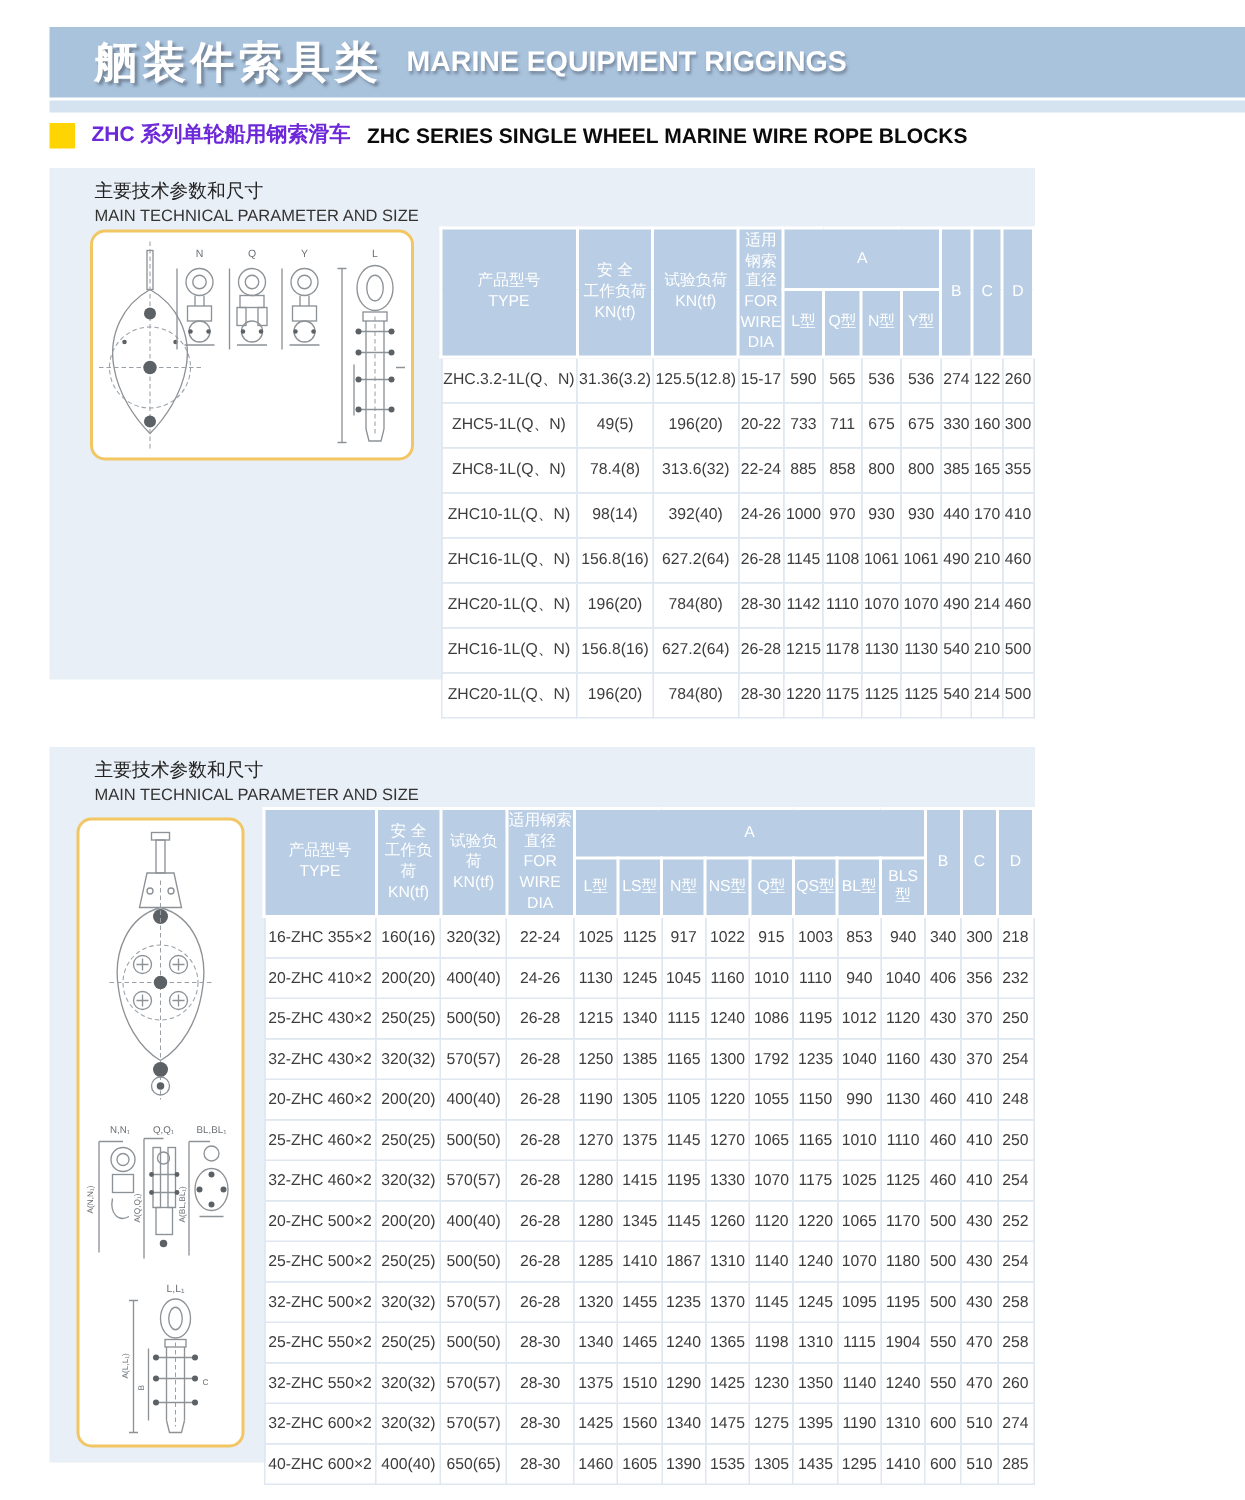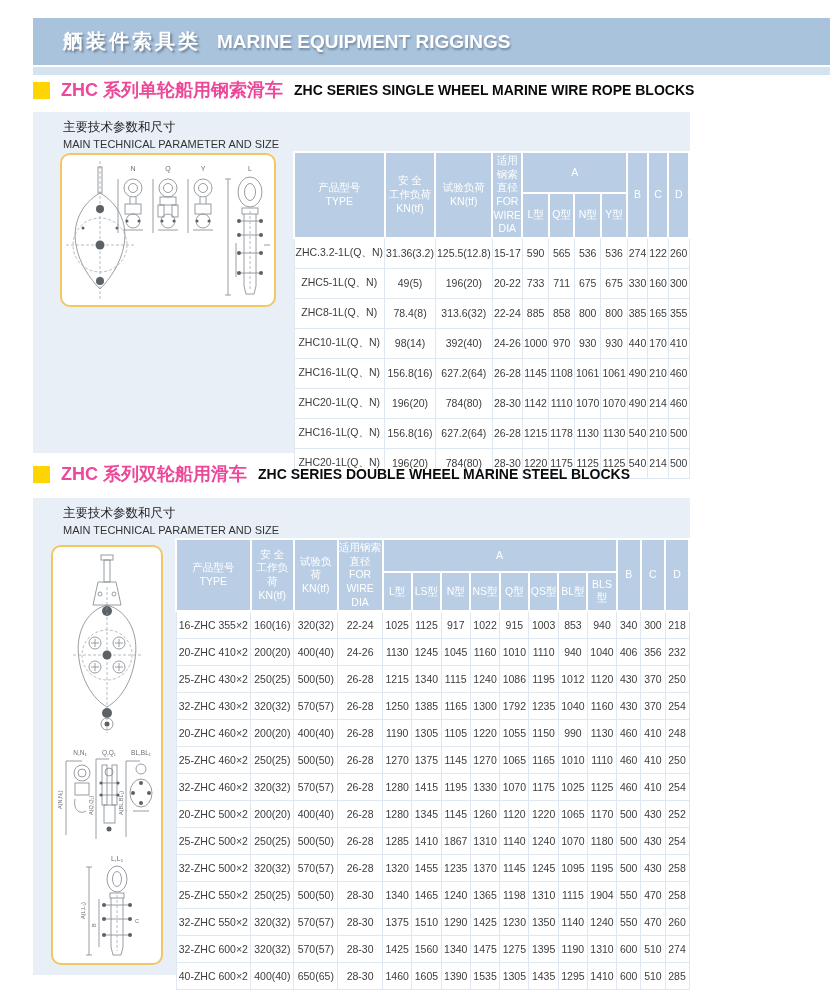--- a/index.html
+++ b/index.html
@@ -6,30 +6,30 @@
     --banner-bg:#a9c3dd; --banner-strip:#d5e2ef; --header-cell:#b9cee4;
     --panel-bg:#e9eff6; --bullet:#ffd403; --box-border:#f2c763; --cell-border:#dfe7f0;
   }
   html,body{margin:0;padding:0;background:#fff;}
   .page{position:relative;width:830px;height:1000px;background:#fff;overflow:hidden;
         font-family:"Liberation Sans",sans-serif;}
 
   
   .banner{position:absolute;left:33px;top:18px;width:797px;height:47px;background:var(--banner-bg);
           display:flex;align-items:center;padding-left:30px;box-sizing:border-box;gap:16px;}
-  .banner-zh{font-size:20px;font-weight:bold;color:#fff;letter-spacing:3px;
+  .banner-zh{font-size:29px;font-weight:bold;color:#fff;letter-spacing:3px;
              text-shadow:2px 2px 2px rgba(70,80,95,.55);white-space:nowrap;}
   .banner-en{font-size:19px;font-weight:bold;color:#fff;text-shadow:1px 2px 2px rgba(70,80,95,.5);white-space:nowrap;}
   .banner-strip{position:absolute;left:33px;top:67px;width:797px;height:8px;background:var(--banner-strip);}
 
   
   .sec-head{position:absolute;left:33px;display:flex;align-items:center;gap:11px;height:22px;}
   .sec1{top:79px;} .sec2{top:463px;}
   .bullet{width:17px;height:17px;background:var(--bullet);flex:0 0 auto;}
-  .h-zh{font-size:18px;font-weight:bold;color:#ec4899;white-space:nowrap;}
+  .h-zh{font-size:14px;font-weight:bold;color:#6d28d9;white-space:nowrap;}
   .h-en{font-size:14px;font-weight:bold;color:#0b0b0b;white-space:nowrap;}
 
   
   .panel{position:absolute;left:33px;width:657px;background:var(--panel-bg);}
   .panel1{top:112px;height:341px;}
   .panel2{top:498px;height:477px;}
   .subtitle{position:absolute;left:30px;top:7px;}
   .sub-zh{font-size:12.5px;color:#222;margin-bottom:2px;}
   .sub-en{font-size:11px;color:#333;}
 
@@ -325,25 +325,20 @@
             <td>1125</td>
             <td>1125</td>
             <td>540</td>
             <td>214</td>
             <td>500</td>
           </tr>
         </tbody>
       </table>
   </div>
 
-  <div class="sec-head sec2">
-    <span class="bullet"></span>
-    <span class="h-zh">ZHC 系列双轮船用滑车</span>
-    <span class="h-en">ZHC SERIES DOUBLE WHEEL MARINE STEEL BLOCKS</span>
-  </div>
 
   <div class="panel panel2">
     <div class="subtitle">
       <div class="sub-zh">主要技术参数和尺寸</div>
       <div class="sub-en">MAIN TECHNICAL PARAMETER AND SIZE</div>
     </div>
 
     <div class="diagram-box box2">
       <svg width="108" height="416" viewBox="0 0 108 416">
 

